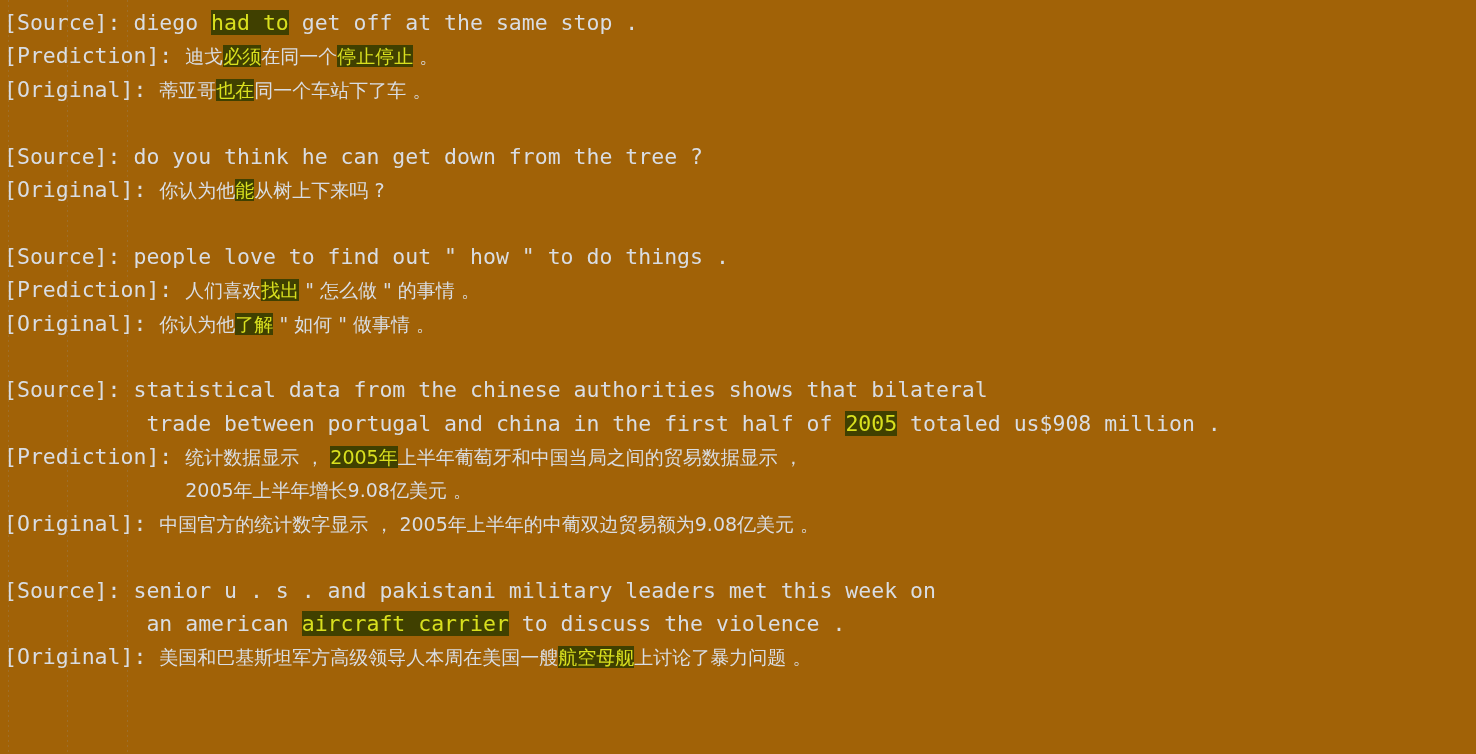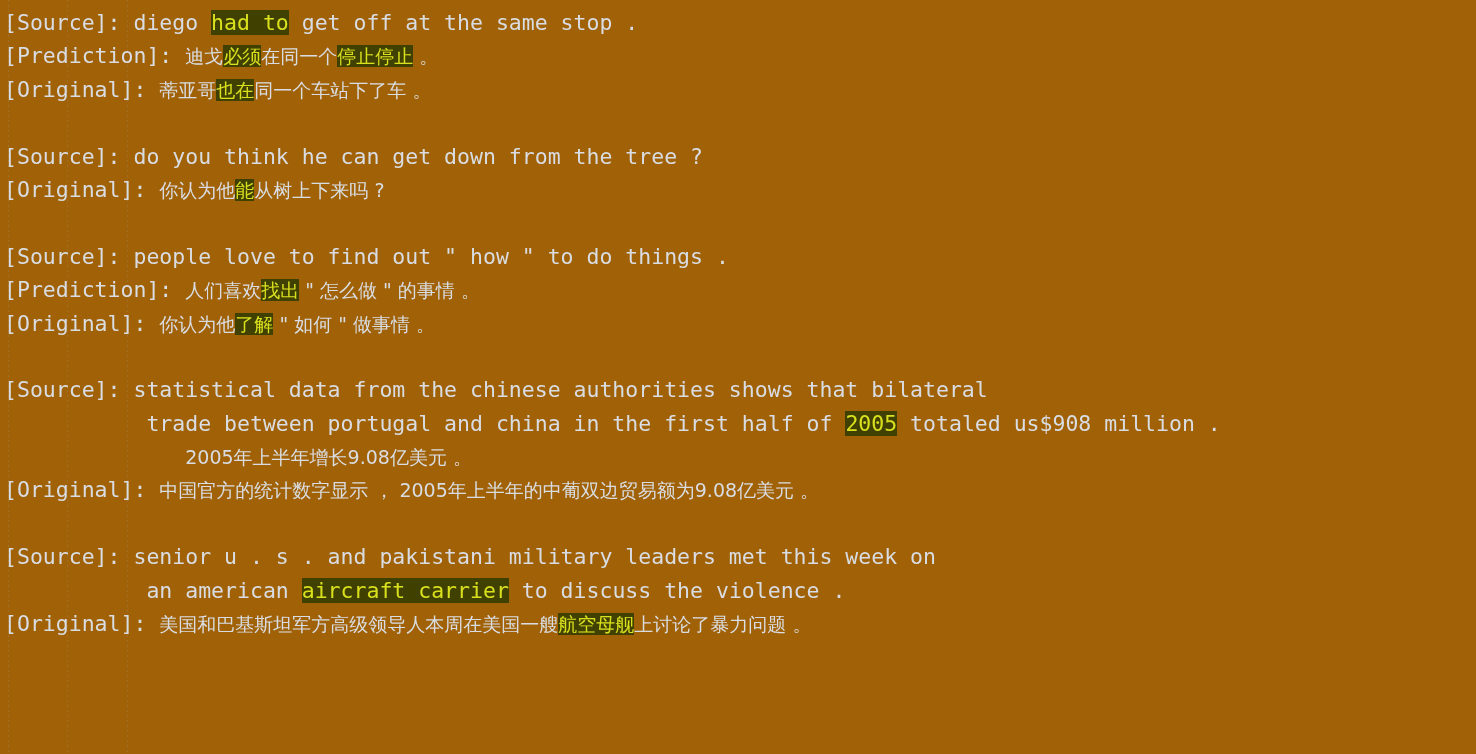--- a/index.html
+++ b/index.html
@@ -100,20 +100,21 @@
       <div class="line blank">&nbsp;</div>
       <div class="line"><span class="seg">[Source]: do you think he can get down from the tree ?</span></div>
       <div class="line"><span class="seg">[Original]: </span><span class="seg cjk">你认为他</span><span class="seg cjk hl">能</span><span class="seg cjk">从树上下来吗 ?</span></div>
       <div class="line blank">&nbsp;</div>
       <div class="line"><span class="seg">[Source]: people love to find out " how " to do things .</span></div>
       <div class="line"><span class="seg">[Prediction]: </span><span class="seg cjk">人们喜欢</span><span class="seg cjk hl">找出</span><span class="seg cjk"> " 怎么做 " 的事情 。</span></div>
       <div class="line"><span class="seg">[Original]: </span><span class="seg cjk">你认为他</span><span class="seg cjk hl">了解</span><span class="seg cjk"> " 如何 " 做事情 。</span></div>
       <div class="line blank">&nbsp;</div>
       <div class="line"><span class="seg">[Source]: statistical data from the chinese authorities shows that bilateral</span></div>
       <div class="line"><span class="seg">           trade between portugal and china in the first half of </span><span class="seg hl">2005</span><span class="seg"> totaled us$908 million .</span></div>
+      <div class="line"><span class="seg">[Prediction]: </span><span class="seg cjk">统计数据显示 ， </span><span class="seg cjk hl">2005年</span><span class="seg cjk">上半年葡萄牙和中国当局之间的贸易数据显示 ，</span></div>
       <div class="line"><span class="seg">              </span><span class="seg cjk">2005年上半年增长9.08亿美元 。</span></div>
       <div class="line"><span class="seg">[Original]: </span><span class="seg cjk">中国官方的统计数字显示 ， 2005年上半年的中葡双边贸易额为9.08亿美元 。</span></div>
       <div class="line blank">&nbsp;</div>
       <div class="line"><span class="seg">[Source]: senior u . s . and pakistani military leaders met this week on</span></div>
       <div class="line"><span class="seg">           an american </span><span class="seg hl">aircraft carrier</span><span class="seg"> to discuss the violence .</span></div>
       <div class="line"><span class="seg">[Original]: </span><span class="seg cjk">美国和巴基斯坦军方高级领导人本周在美国一艘</span><span class="seg cjk hl">航空母舰</span><span class="seg cjk">上讨论了暴力问题 。</span></div>
     </div>
 </div>
 
 </body></html>

